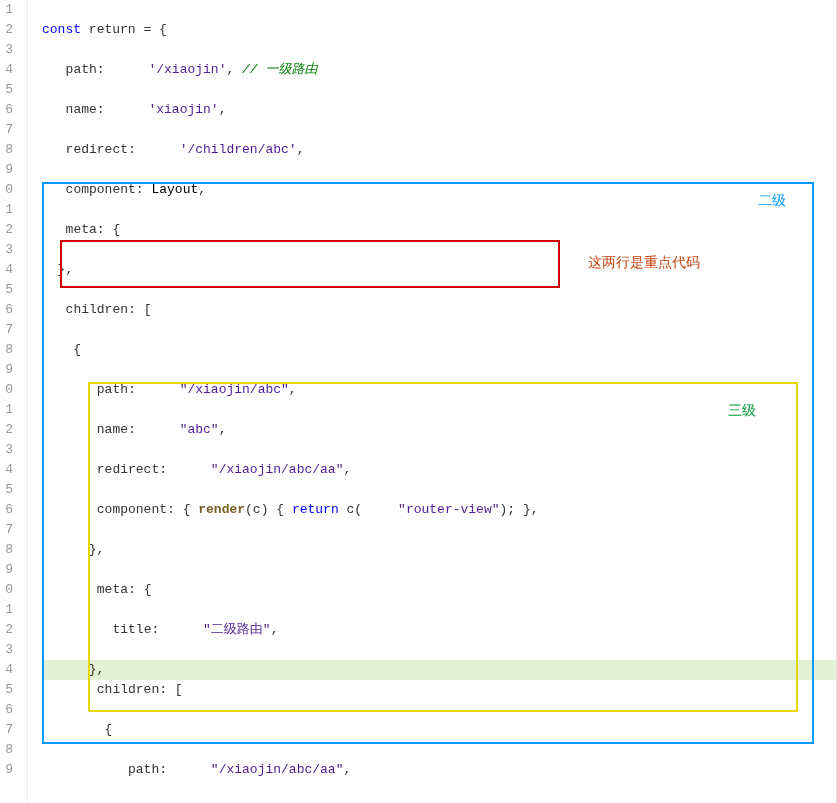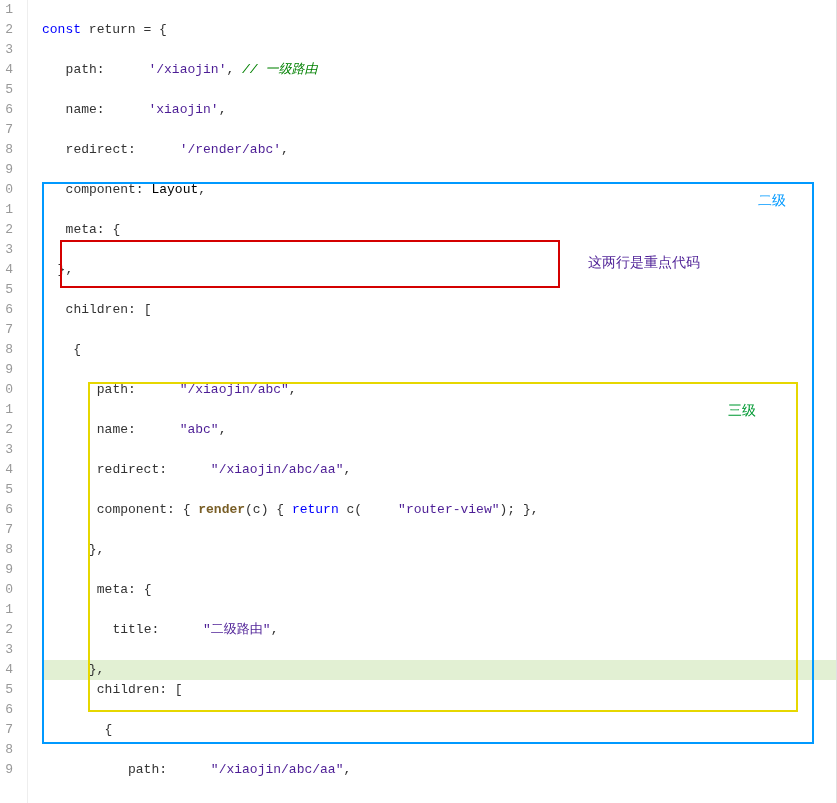--- a/index.html
+++ b/index.html
@@ -50,21 +50,21 @@
   .box-red    { border: 2px solid #d40000; }
   .box-yellow { border: 2px solid #e6d700; }
 
   .annot {
     position: absolute;
     font-family: "Microsoft YaHei", sans-serif;
     font-size: 14px;
     pointer-events: none;
   }
   .annot-blue   { color: #0099ff; }
-  .annot-red    { color: #4c1d95; }
+  .annot-red    { color: #c2410c; }
   .annot-green  { color: #009933; }
 </style>
 </head>
 <body>
 
 <div class="editor">
   <div class="gutter">
     <div>1</div>
     <div>2</div>
     <div>3</div>
@@ -103,21 +103,21 @@
     <div>6</div>
     <div>7</div>
     <div>8</div>
     <div>9</div>
   </div>
 
   <div class="code">
 <div class="line"><span class="tok-kw">const</span> <span class="tok-var">return</span><span class="tok-punc"> = </span><span class="tok-punc">{</span></div>
 <div class="line">  <span class="tok-prop">path</span><span class="tok-punc">: </span><span class="tok-str">'/xiaojin'</span><span class="tok-punc">, </span><span class="tok-cmt">// 一级路由</span></div>
 <div class="line">  <span class="tok-prop">name</span><span class="tok-punc">: </span><span class="tok-str">'xiaojin'</span><span class="tok-punc">,</span></div>
-<div class="line">  <span class="tok-prop">redirect</span><span class="tok-punc">: </span><span class="tok-str">'/render/abc'</span><span class="tok-punc">,</span></div>
+<div class="line">  <span class="tok-prop">redirect</span><span class="tok-punc">: </span><span class="tok-str">'/children/abc'</span><span class="tok-punc">,</span></div>
 <div class="line">  <span class="tok-prop">component</span><span class="tok-punc">: </span><span>Layout</span><span class="tok-punc">,</span></div>
 <div class="line">  <span class="tok-prop">meta</span><span class="tok-punc">: </span><span class="tok-punc">{</span></div>
 <div class="line">  <span class="tok-punc">},</span></div>
 <div class="line">  <span class="tok-prop">children</span><span class="tok-punc">: </span><span class="tok-punc">[</span></div>
 <div class="line">    <span class="tok-punc">{</span></div>
 <div class="line">      <span class="tok-prop">path</span><span class="tok-punc">: </span><span class="tok-str">"/xiaojin/abc"</span><span class="tok-punc">,</span></div>
 <div class="line">      <span class="tok-prop">name</span><span class="tok-punc">: </span><span class="tok-str">"abc"</span><span class="tok-punc">,</span></div>
 <div class="line">      <span class="tok-prop">redirect</span><span class="tok-punc">: </span><span class="tok-str">"/xiaojin/abc/aa"</span><span class="tok-punc">,</span></div>
 <div class="line">      <span class="tok-prop">component</span><span class="tok-punc">: </span><span class="tok-punc">{ </span><span class="tok-fn">render</span><span class="tok-punc">(c) { </span><span class="tok-kw">return</span><span class="tok-punc"> c(</span><span class="tok-str">"router-view"</span><span class="tok-punc">); },</span></div>
 <div class="line">      <span class="tok-punc">},</span></div>

